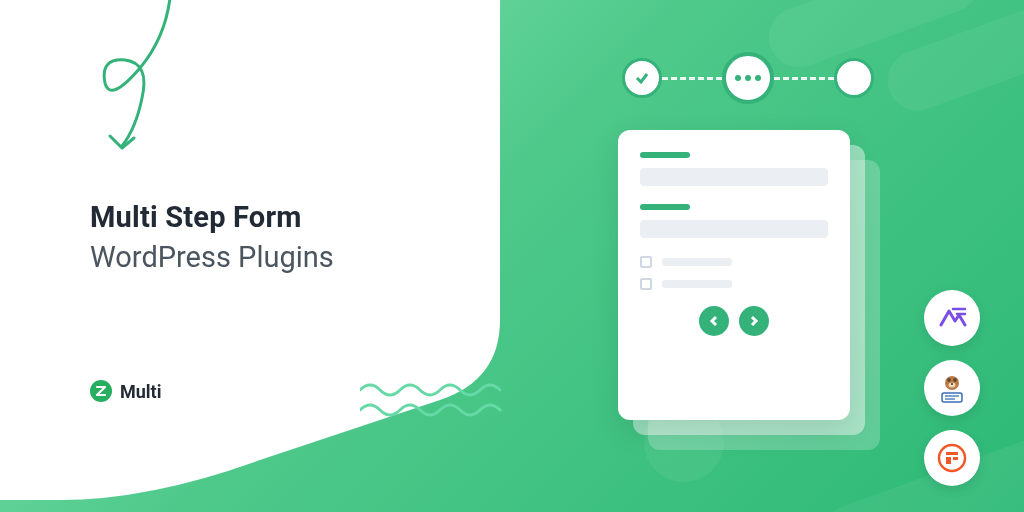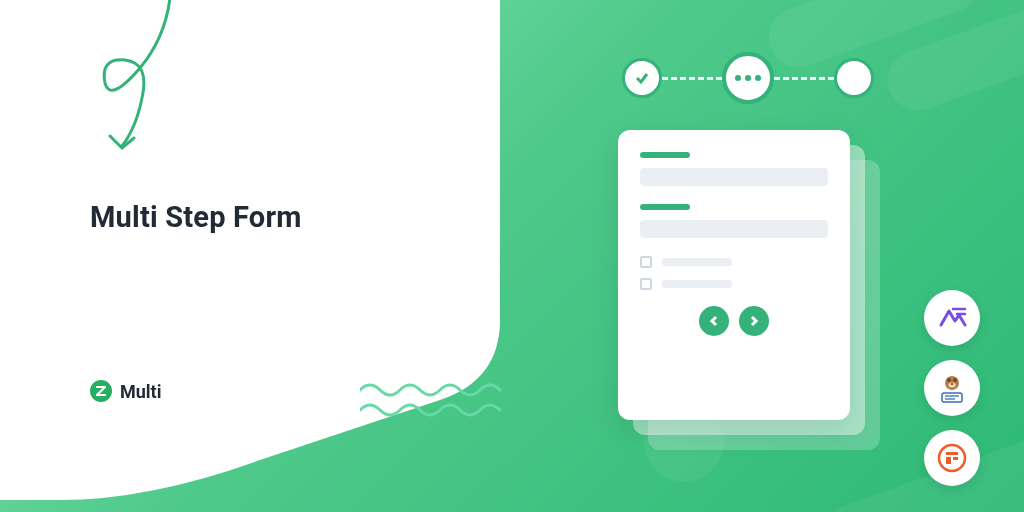--- a/index.html
+++ b/index.html
@@ -79,20 +79,21 @@
     </svg>
   </div>
 
   <svg class="arrow" width="150" height="170" viewBox="0 0 150 170">
     <path d="M 120 0 Q 115 40 90 70 Q 60 105 55 85 Q 50 60 75 62 Q 100 65 92 100 Q 86 130 72 148" stroke="#34b27a" stroke-width="3" fill="none" stroke-linecap="round"></path>
     <path d="M 60 138 L 72 150 L 84 140" stroke="#34b27a" stroke-width="3" fill="none" stroke-linecap="round" stroke-linejoin="round"></path>
   </svg>
 
   <div class="headline">
     <div class="line1">Multi Step Form</div>
+    <div class="line2">WordPress Plugins</div>
   </div>
 
   <div class="brand">
     <div class="logo">
       <svg viewBox="0 0 12 12">
           <path d="M2 2 L10 2 L2 10 L10 10" stroke="#fff" stroke-width="2.2" fill="none" stroke-linecap="round" stroke-linejoin="round"></path>
         </svg>
     </div>
     <div class="name">Multi</div>
   </div>

